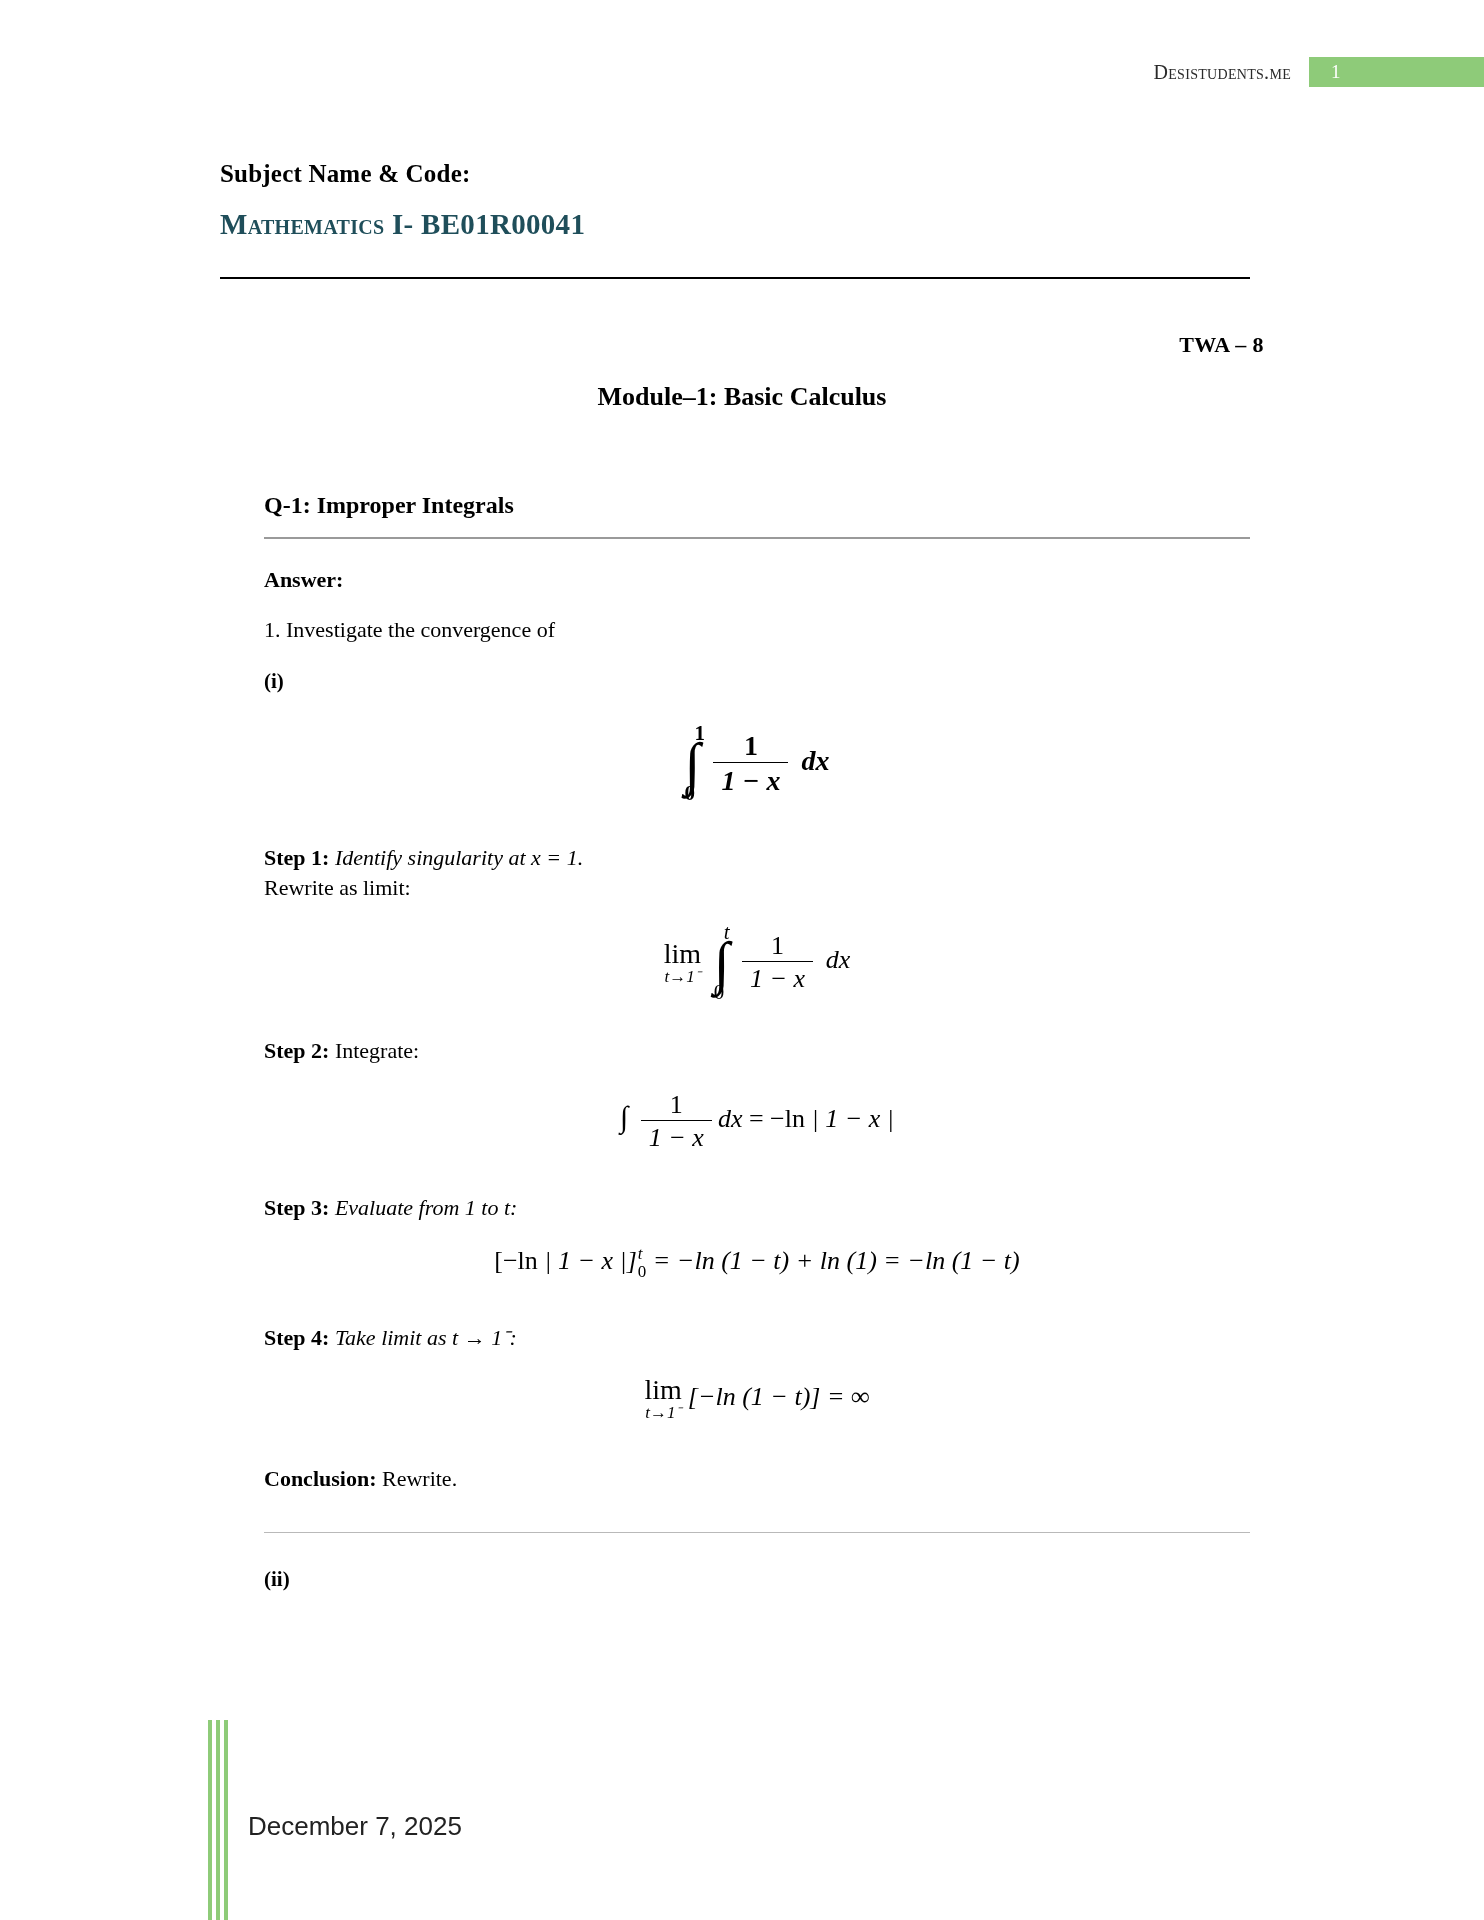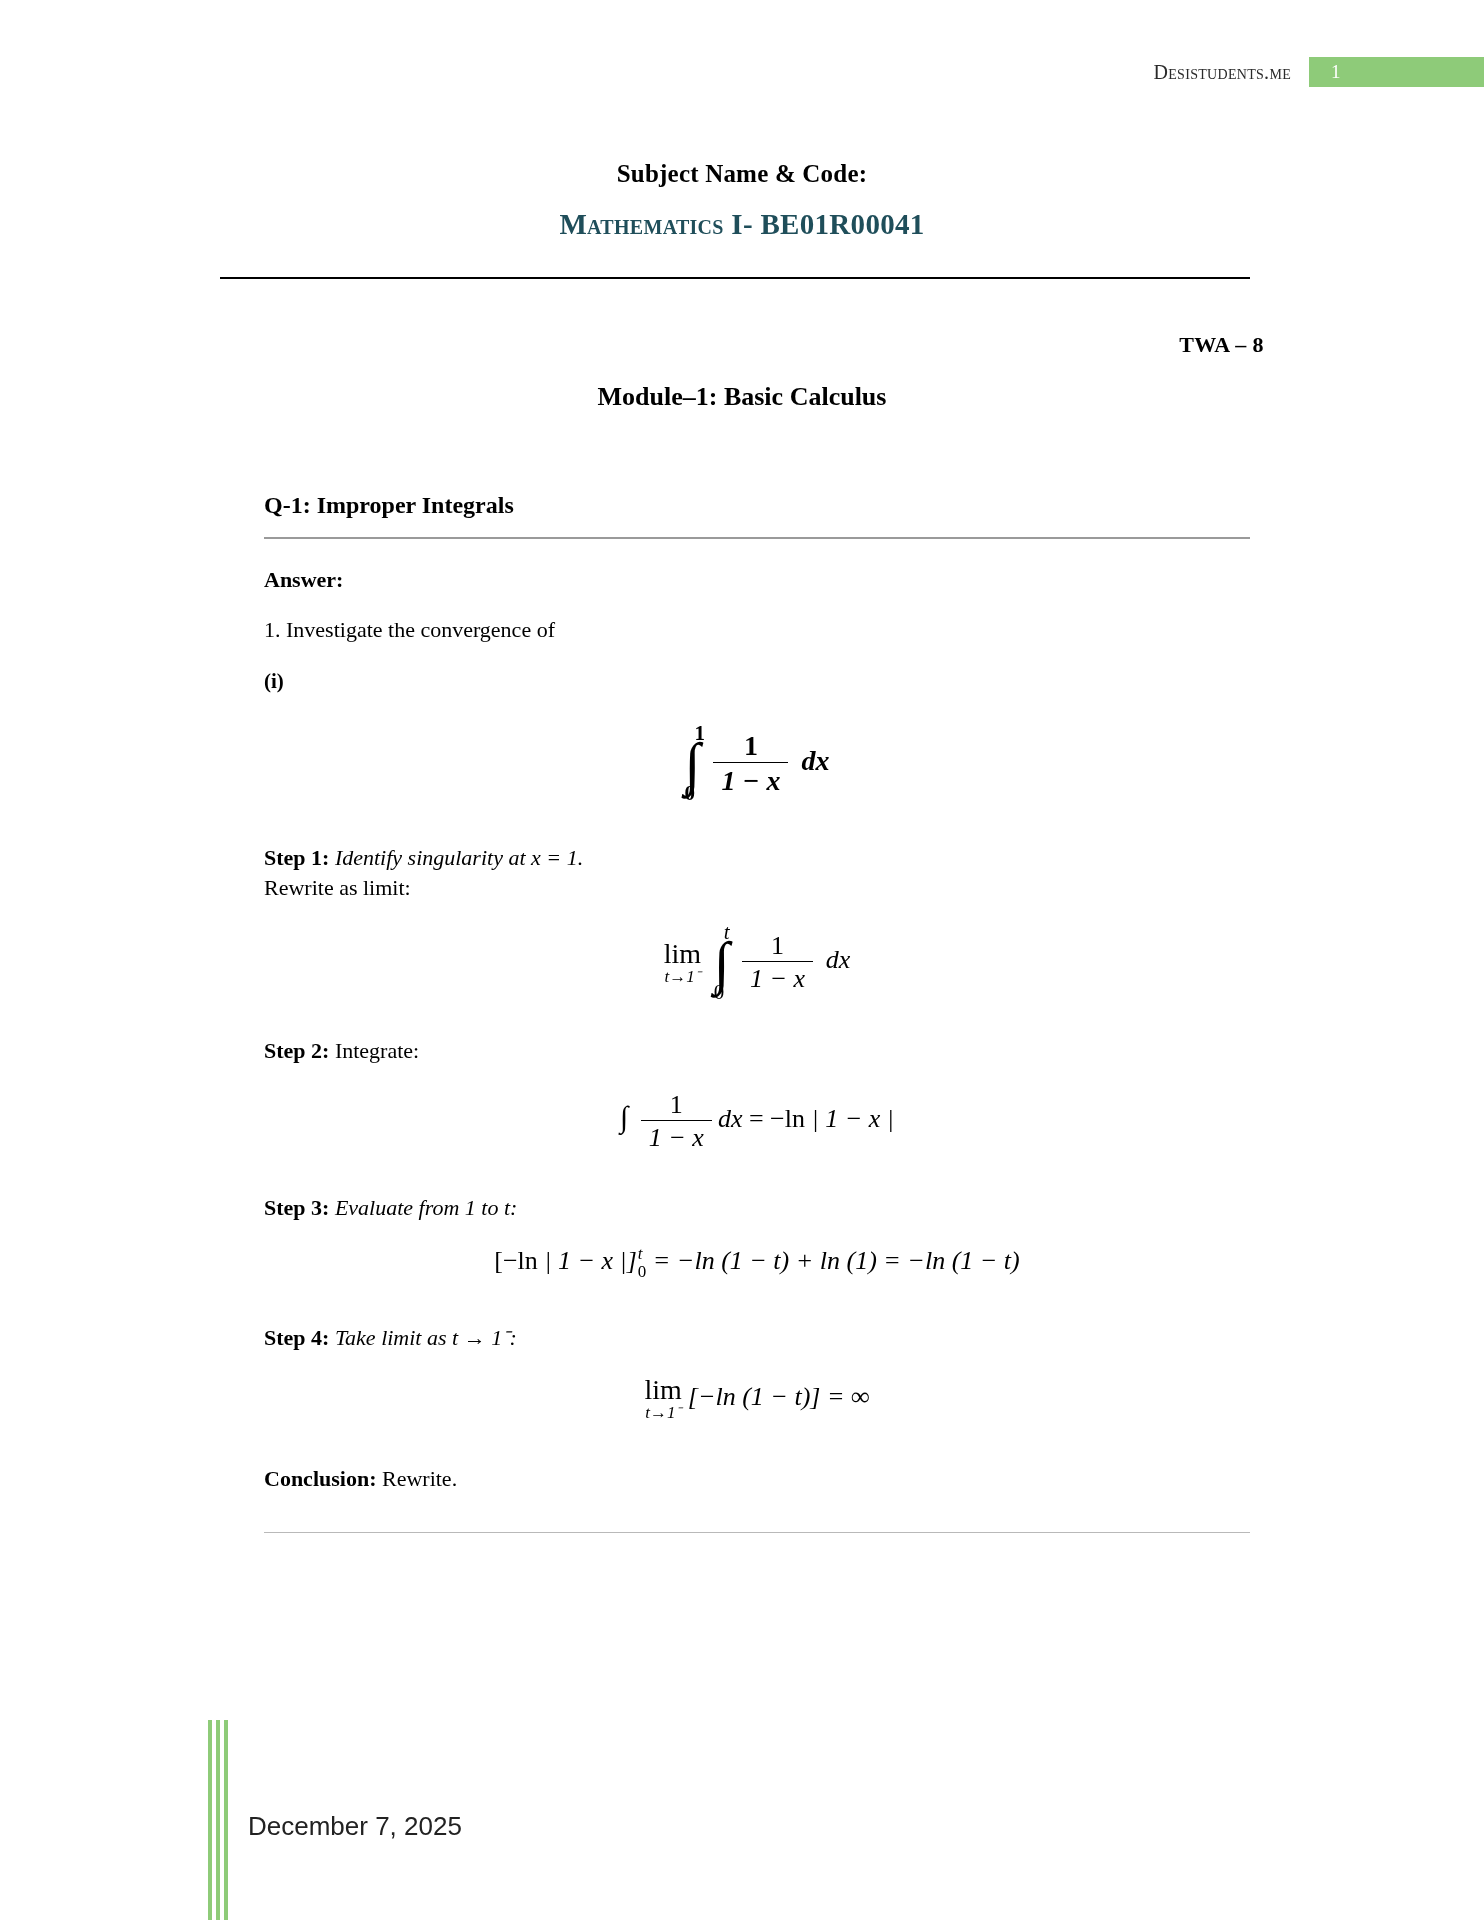--- a/index.html
+++ b/index.html
@@ -57,21 +57,20 @@
     font-size: 19px;
     color: #ffffff;
   }
 
   
   .title-block {
     position: absolute;
     top: 160px;
     left: 220px;
     right: 220px;
-    text-align: center;
   }
   .subject-label {
     font-size: 25px;
     font-weight: bold;
     letter-spacing: 0.2px;
     margin-bottom: 20px;
   }
   .subject-name {
     font-size: 29px;
     font-weight: bold;
@@ -342,20 +341,21 @@
         <span class="ls mi">t→1⁻</span>
       </span><span class="mi">[−ln (1 − t)] = ∞</span>
     </div>
 
     <div class="step" style="margin-top:40px;">
       <b>Conclusion:</b><span> Rewrite.</span>
     </div>
 
     <div class="hr-thin"></div>
 
+    <div class="roman-label">(ii)</div>
   </div>
 
   <div class="footer">
     <div class="footer-bars">
       <i></i>
       <i></i>
       <i></i>
     </div>
     <div class="footer-date">December 7, 2025</div>
   </div>

